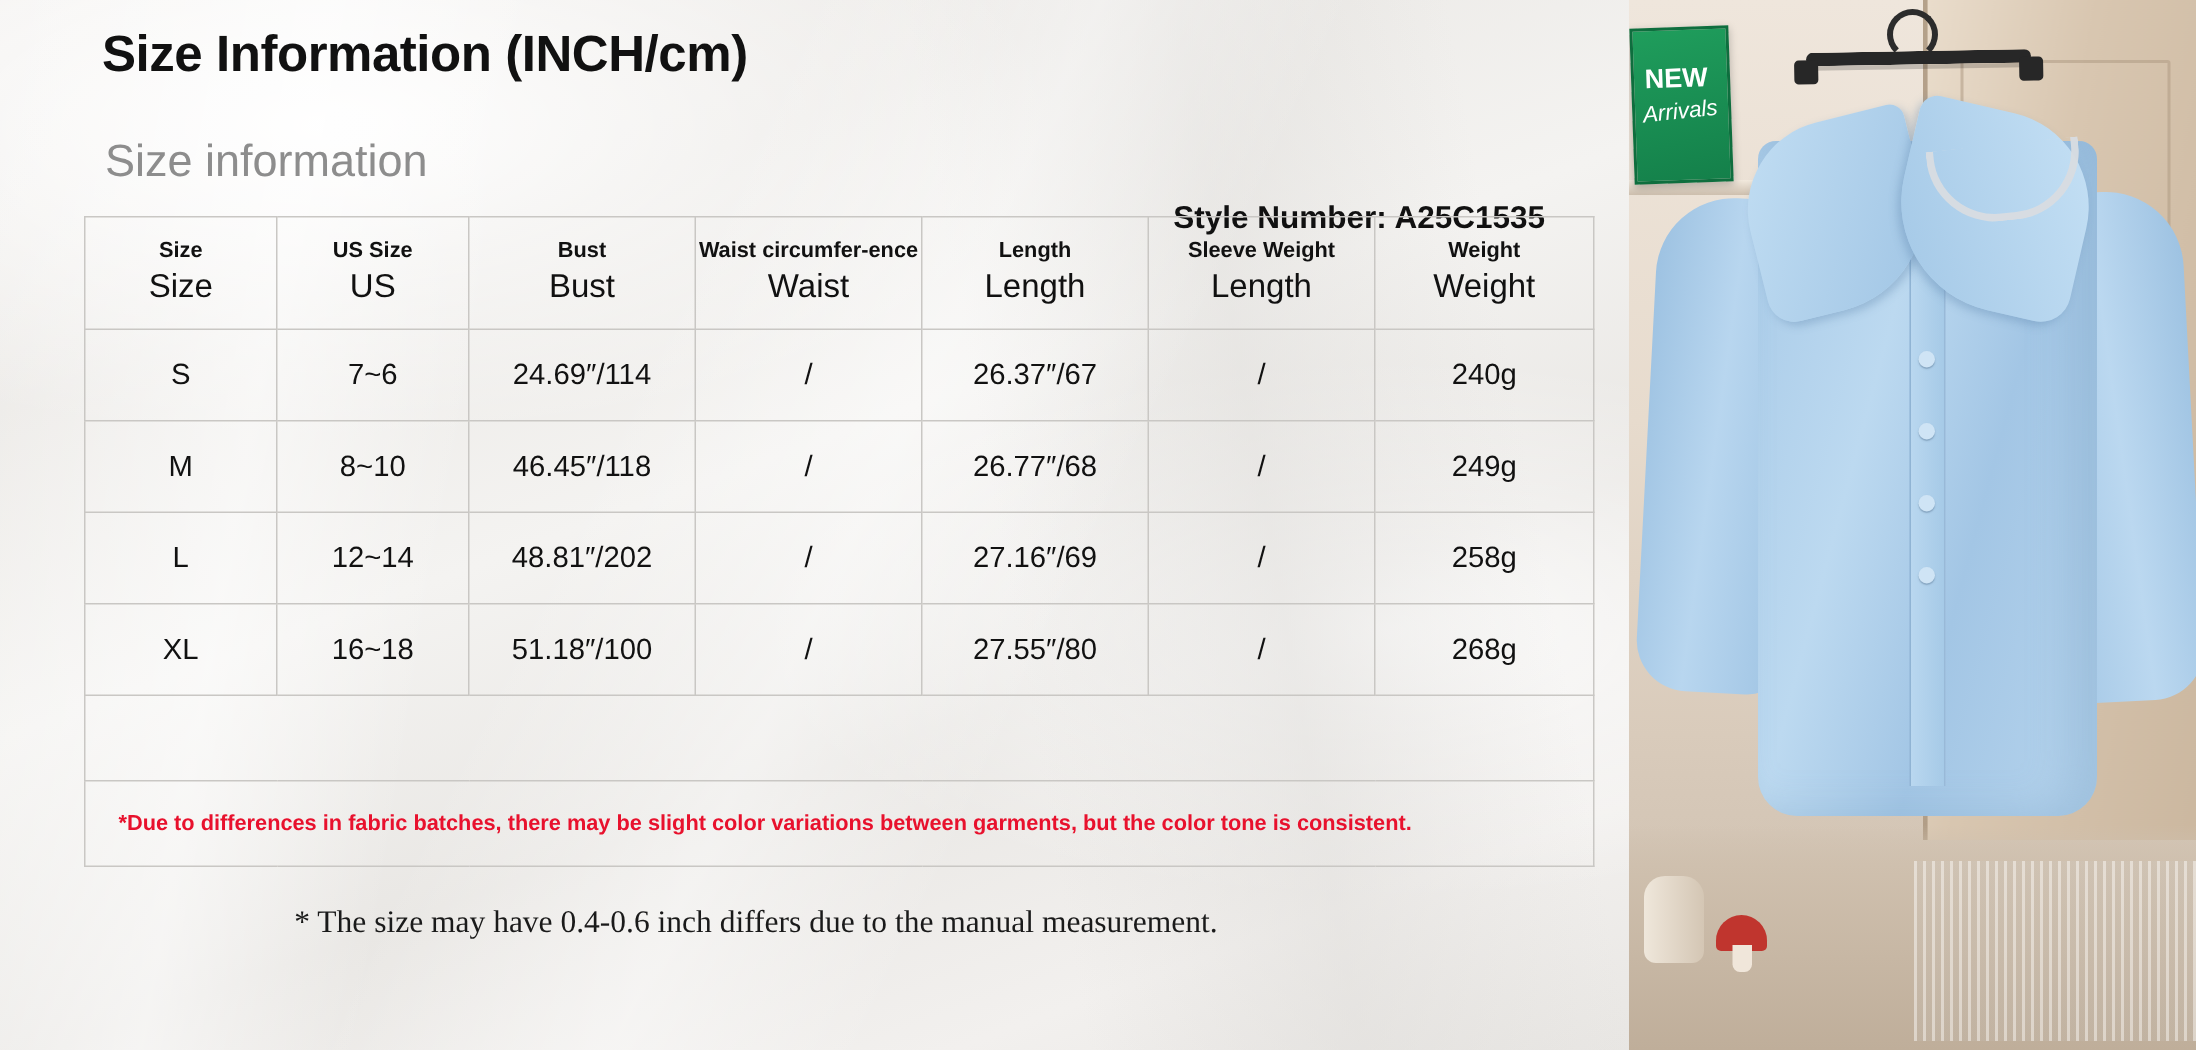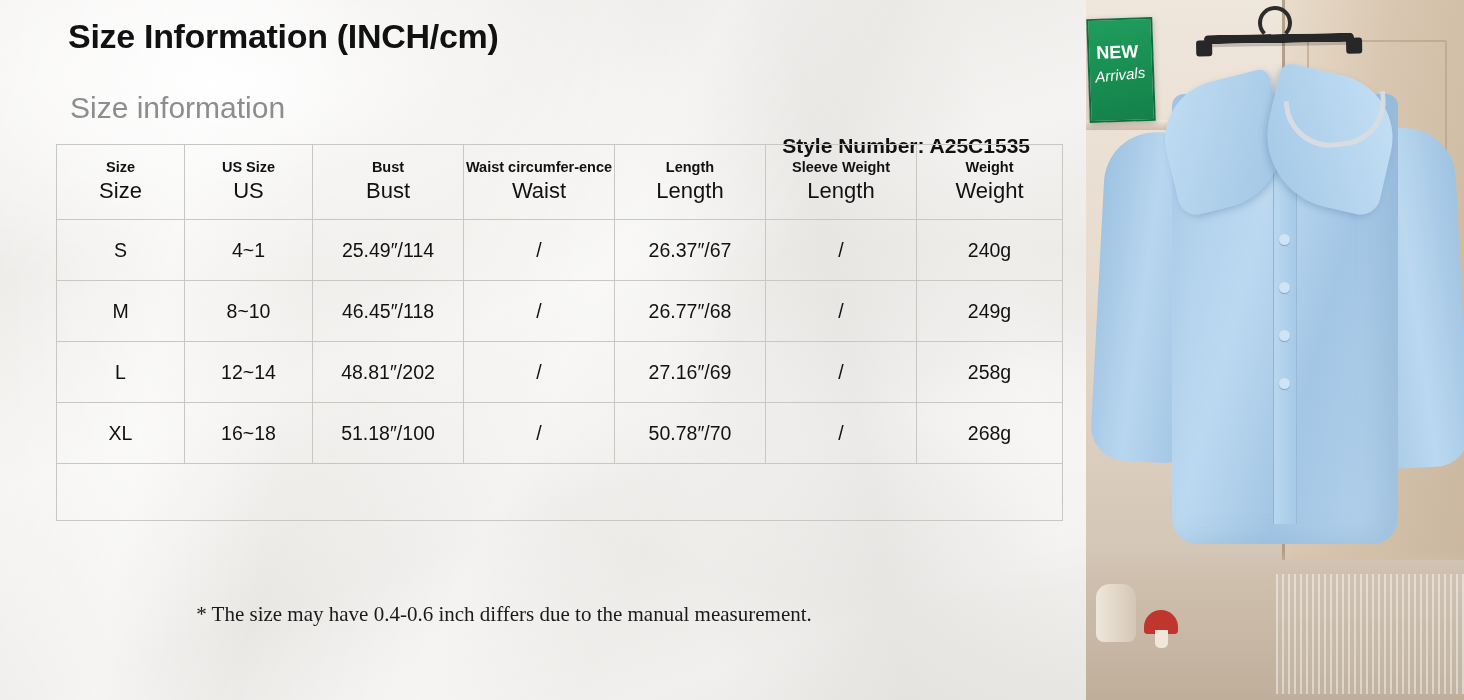--- a/index.html
+++ b/index.html
@@ -384,22 +384,22 @@
               </th>
               <th class="head-cell">
                 <div class="hdr-small">Weight</div>
                 <div class="hdr-big">Weight</div>
               </th>
             </tr>
           </thead>
           <tbody>
             <tr>
               <td class="body-cell size-col">S</td>
-              <td class="body-cell">4~1</td>
-              <td class="body-cell">25.49″/114</td>
+              <td class="body-cell">7~6</td>
+              <td class="body-cell">24.69″/114</td>
               <td class="body-cell">/</td>
               <td class="body-cell">26.37″/67</td>
               <td class="body-cell">/</td>
               <td class="body-cell">240g</td>
             </tr>
             <tr>
               <td class="body-cell size-col">M</td>
               <td class="body-cell">8~10</td>
               <td class="body-cell">46.45″/118</td>
               <td class="body-cell">/</td>
@@ -414,26 +414,29 @@
               <td class="body-cell">/</td>
               <td class="body-cell">27.16″/69</td>
               <td class="body-cell">/</td>
               <td class="body-cell">258g</td>
             </tr>
             <tr>
               <td class="body-cell size-col">XL</td>
               <td class="body-cell">16~18</td>
               <td class="body-cell">51.18″/100</td>
               <td class="body-cell">/</td>
-              <td class="body-cell">50.78″/70</td>
+              <td class="body-cell">27.55″/80</td>
               <td class="body-cell">/</td>
               <td class="body-cell">268g</td>
             </tr>
             <tr class="blank-row">
               <td colspan="7"></td>
+            </tr>
+            <tr class="note-row">
+              <td colspan="7">*Due to differences in fabric batches, there may be slight color variations between garments, but the color tone is consistent.</td>
             </tr>
           </tbody>
         </table>
       </div>
 
       <div class="footnote">* The size may have 0.4-0.6 inch differs due to the manual measurement.</div>
     </div>
   </div>
 
   <div class="photo">

